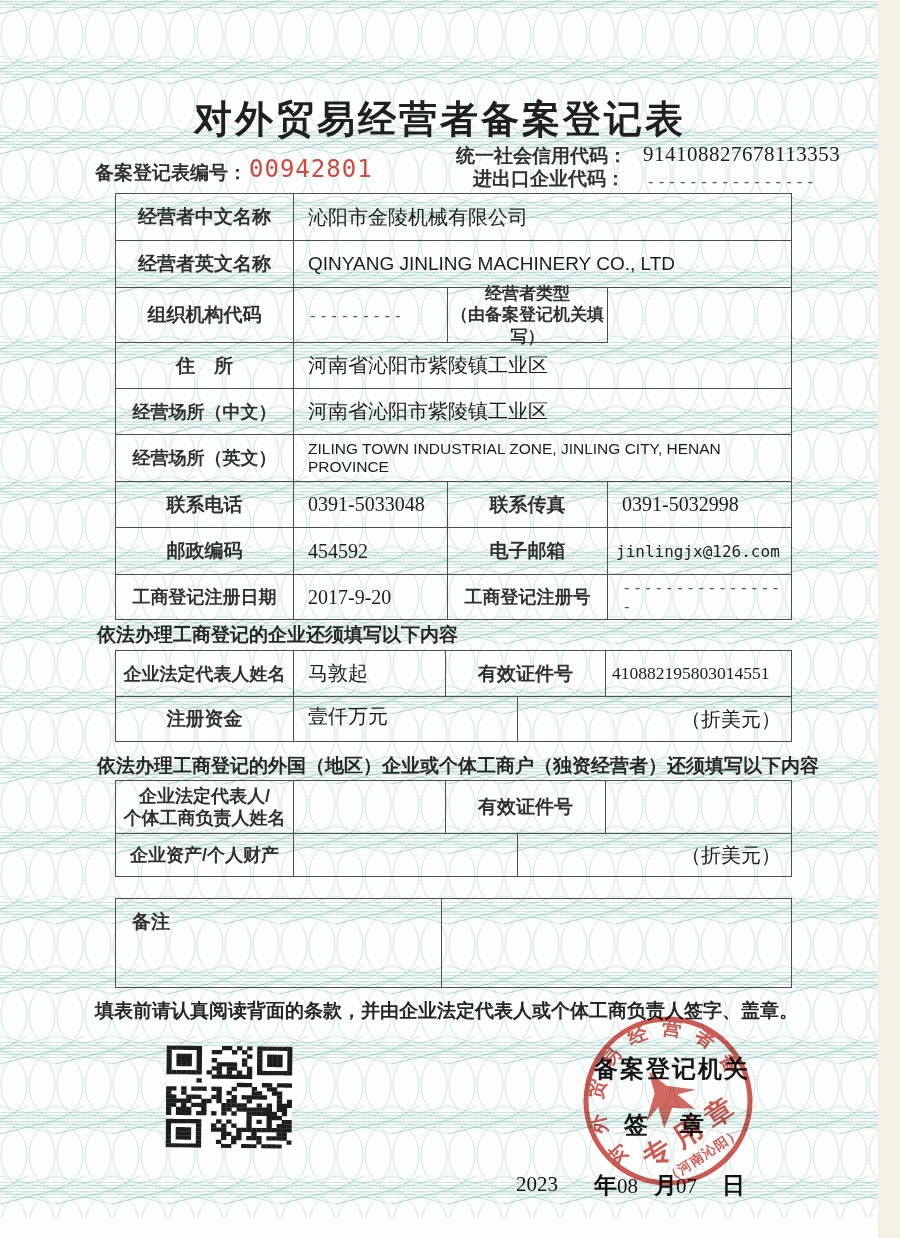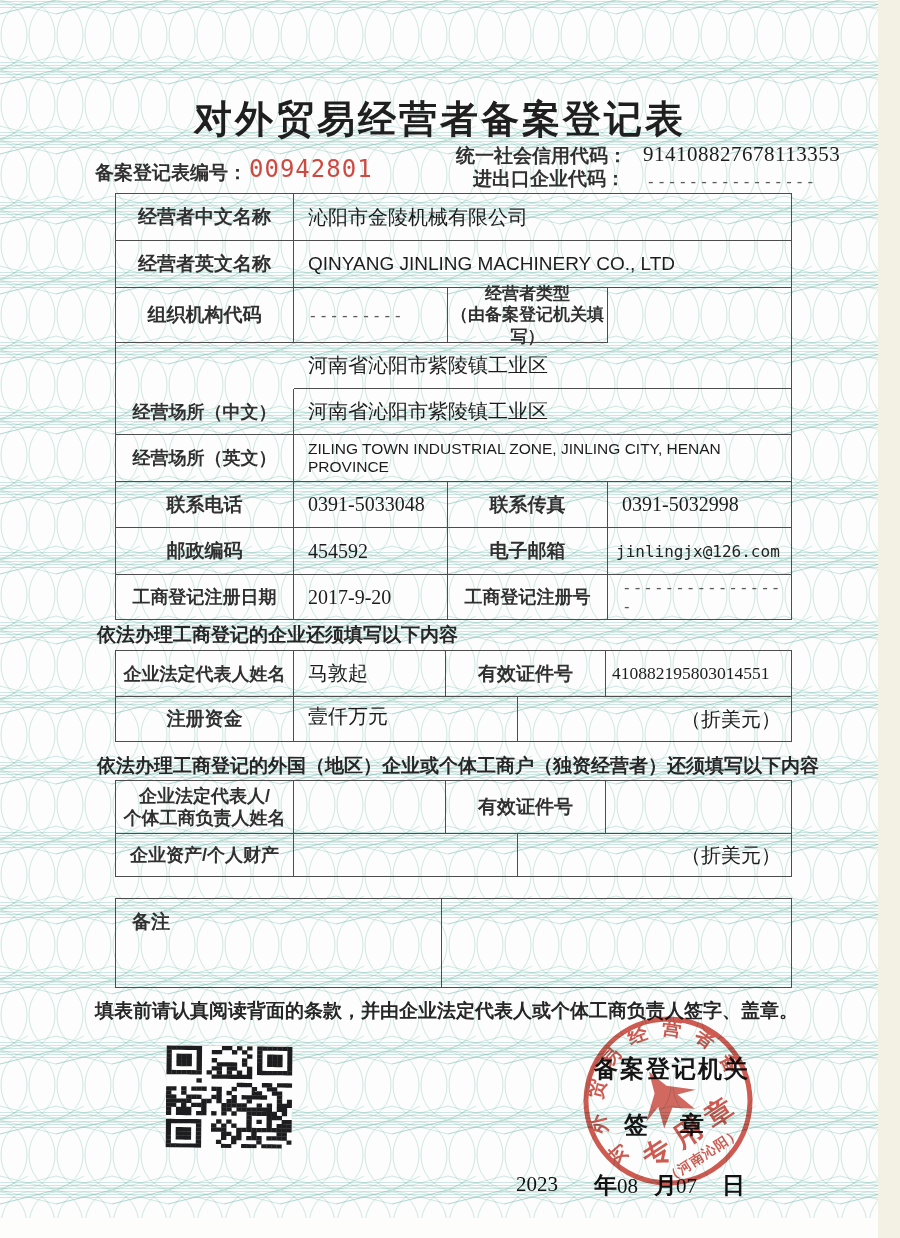--- a/index.html
+++ b/index.html
@@ -72,20 +72,21 @@
 
     <div class="cell lbl" style="left:0;top:94px;width:178px;height:55px;">组织机构代码</div>
     <div class="cell val dashes" style="left:178px;top:94px;width:154px;height:55px;">---------</div>
     <div class="cell small2" style="left:332px;top:94px;width:160px;height:55px;">
       <div>
         <div>经营者类型</div>
         <div>（由备案登记机关填写）</div>
       </div>
     </div>
 
+    <div class="cell lbl" style="left:0;top:149px;width:178px;height:46px;">住　所</div>
     <div class="cell val cn no-br" style="left:178px;top:149px;width:497px;height:46px;">河南省沁阳市紫陵镇工业区</div>
 
     <div class="cell lbl" style="left:0;top:195px;width:178px;height:46px;font-size:18px;">经营场所（中文）</div>
     <div class="cell val cn no-br" style="left:178px;top:195px;width:497px;height:46px;">河南省沁阳市紫陵镇工业区</div>
 
     <div class="cell lbl" style="left:0;top:241px;width:178px;height:47px;font-size:18px;">经营场所（英文）</div>
     <div class="cell val en no-br" style="left:178px;top:241px;width:497px;height:47px;font-size:15.5px;">ZILING TOWN INDUSTRIAL ZONE, JINLING CITY, HENAN PROVINCE</div>
 
     <div class="cell lbl" style="left:0;top:288px;width:178px;height:46px;">联系电话</div>
     <div class="cell val serifv" style="left:178px;top:288px;width:154px;height:46px;">0391-5033048</div>

